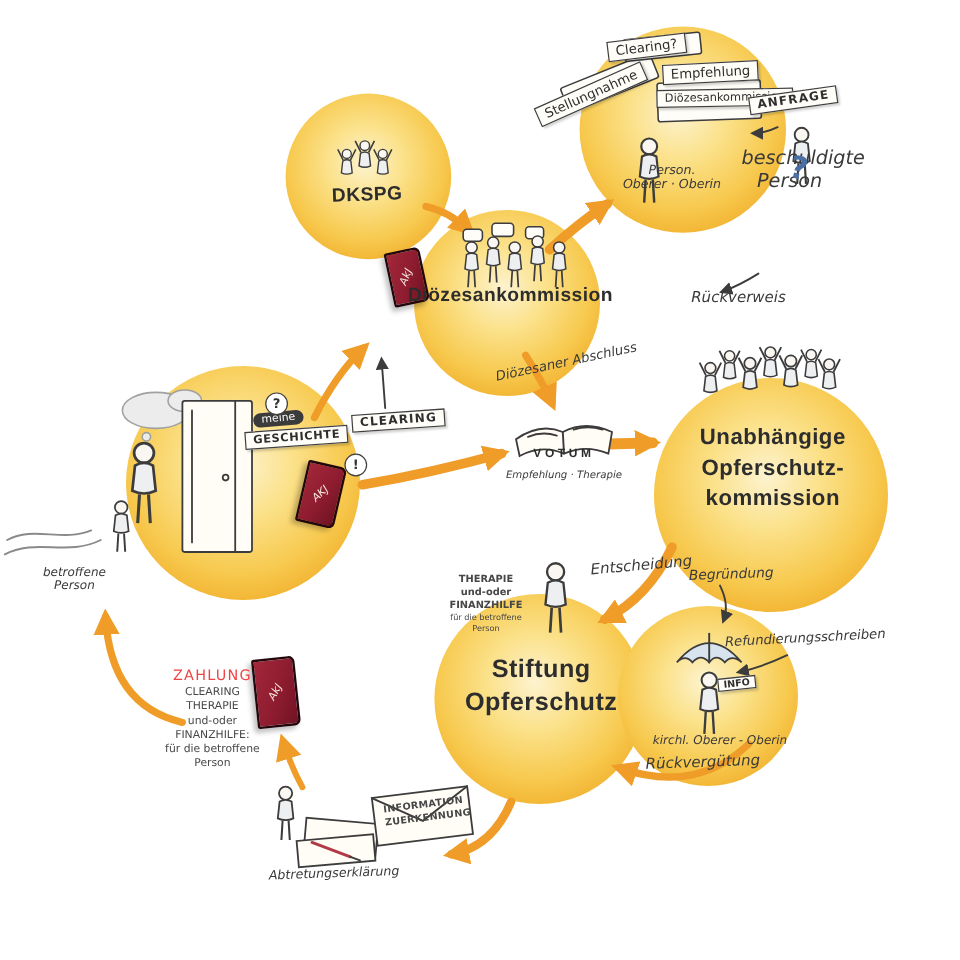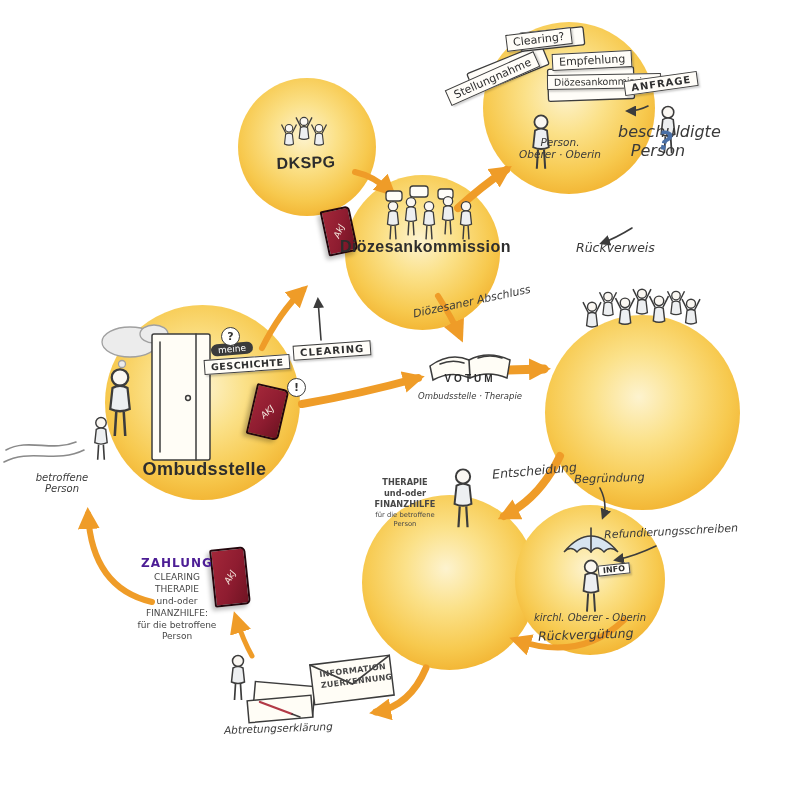--- a/index.html
+++ b/index.html
@@ -194,43 +194,47 @@
   <div class="sign" style="left:624px;top:76px;transform:rotate(-8deg);font-size:10px;font-weight:700;letter-spacing:1px">ANFRAGE</div>
   <div class="pill" style="left:211px;top:343px;transform:rotate(-5deg)">meine</div>
   <div class="sign" style="left:204px;top:357px;transform:rotate(-4deg);font-size:9.5px;font-weight:700;letter-spacing:.5px">GESCHICHTE</div>
   <div class="sign" style="left:293px;top:343px;transform:rotate(-4deg);font-size:10px;font-weight:700;letter-spacing:1px">CLEARING</div>
   <div class="bubble" style="left:221px;top:327px">?</div>
   <div class="bubble" style="left:287px;top:378px">!</div>
   <div class="sign" style="left:598px;top:564px;transform:rotate(-6deg);font-size:8px;font-weight:700;padding:0 4px">INFO</div>
 
   <div class="title" style="left:254px;top:154px;width:104px;font-size:16px;transform:rotate(-2deg)">DKSPG</div>
   <div class="title" style="left:340px;top:238px;width:168px;font-size:16px">Diözesankommission</div>
-  <div class="title" style="left:122px;top:459px;width:165px;font-size:18px">Ombudsstelle</div>
   <div class="title" style="left:424px;top:373px;width:92px;font-size:10px;letter-spacing:3px">VOTUM</div>
+  <div class="title pre" style="left:550px;top:351px;width:188px;font-size:18.5px;line-height:1.38">Unabhängige
+Opferschutz-
+kommission</div>
+  <div class="title pre" style="left:355px;top:544px;width:192px;font-size:21px;line-height:1.35">Stiftung
+Opferschutz</div>
 
   <div class="handblock" style="left:510px;top:136px;width:100px;font-size:10.5px">Person.
 Oberer · Oberin</div>
   <div class="handblock" style="left:618px;top:122px;width:80px;font-size:16px">beschuldigte
 Person</div>
   <div class="qmark" style="left:658px;top:126px;font-size:26px;transform:rotate(12deg)">?</div>
   <div class="hand" style="left:576px;top:240px;font-size:12.5px">Rückverweis</div>
   <div class="hand" style="left:412px;top:295px;font-size:11px;transform:rotate(-12deg)">Diözesaner Abschluss</div>
   <div class="handblock" style="left:22px;top:472px;width:80px;font-size:10px">betroffene
 Person</div>
-  <div class="handblock" style="left:412px;top:391px;width:116px;font-size:8.5px">Ombudsstelle · Therapie</div>
+  <div class="handblock" style="left:412px;top:391px;width:116px;font-size:8.5px">Empfehlung · Therapie</div>
   <div class="hand" style="left:492px;top:463px;font-size:12.5px;transform:rotate(-5deg)">Entscheidung</div>
   <div class="hand" style="left:574px;top:471px;font-size:11.5px;transform:rotate(-2deg)">Begründung</div>
   <div class="block" style="left:372px;top:477px;width:66px;font-size:8.2px;font-weight:600">THERAPIE
 und-oder
 FINANZHILFE</div>
   <div class="block" style="left:364px;top:511px;width:82px;font-size:6.8px">für die betroffene Person</div>
   <div class="hand" style="left:604px;top:525px;font-size:11px;transform:rotate(-3deg)">Refundierungsschreiben</div>
-  <div class="hand" style="left:534px;top:612px;width:122px;font-size:10px;text-align:left">kirchl. Oberer - Oberin</div>
+  <div class="hand" style="left:534px;top:612px;width:122px;font-size:10px;text-align:right">kirchl. Oberer - Oberin</div>
   <div class="hand" style="left:538px;top:627px;font-size:12.5px;transform:rotate(-2deg)">Rückvergütung</div>
-  <div class="block" style="left:134px;top:556px;width:86px;font-size:12px;font-weight:700;letter-spacing:1px;color:#4c1d95">ZAHLUNG</div>
+  <div class="block" style="left:134px;top:556px;width:86px;font-size:12px;font-weight:400;letter-spacing:1px;color:#ef4444">ZAHLUNG</div>
   <div class="block" style="left:134px;top:572px;width:86px;font-size:9px">CLEARING
 THERAPIE
 und-oder
 FINANZHILFE:
 für die betroffene Person</div>
   <div class="block" style="left:320px;top:666px;width:66px;font-size:8px;font-weight:700;letter-spacing:.3px;transform:rotate(-7deg)">INFORMATION
 ZUERKENNUNG</div>
   <div class="hand" style="left:224px;top:722px;font-size:10.5px;transform:rotate(-2deg)">Abtretungserklärung</div>
 
 </div>

